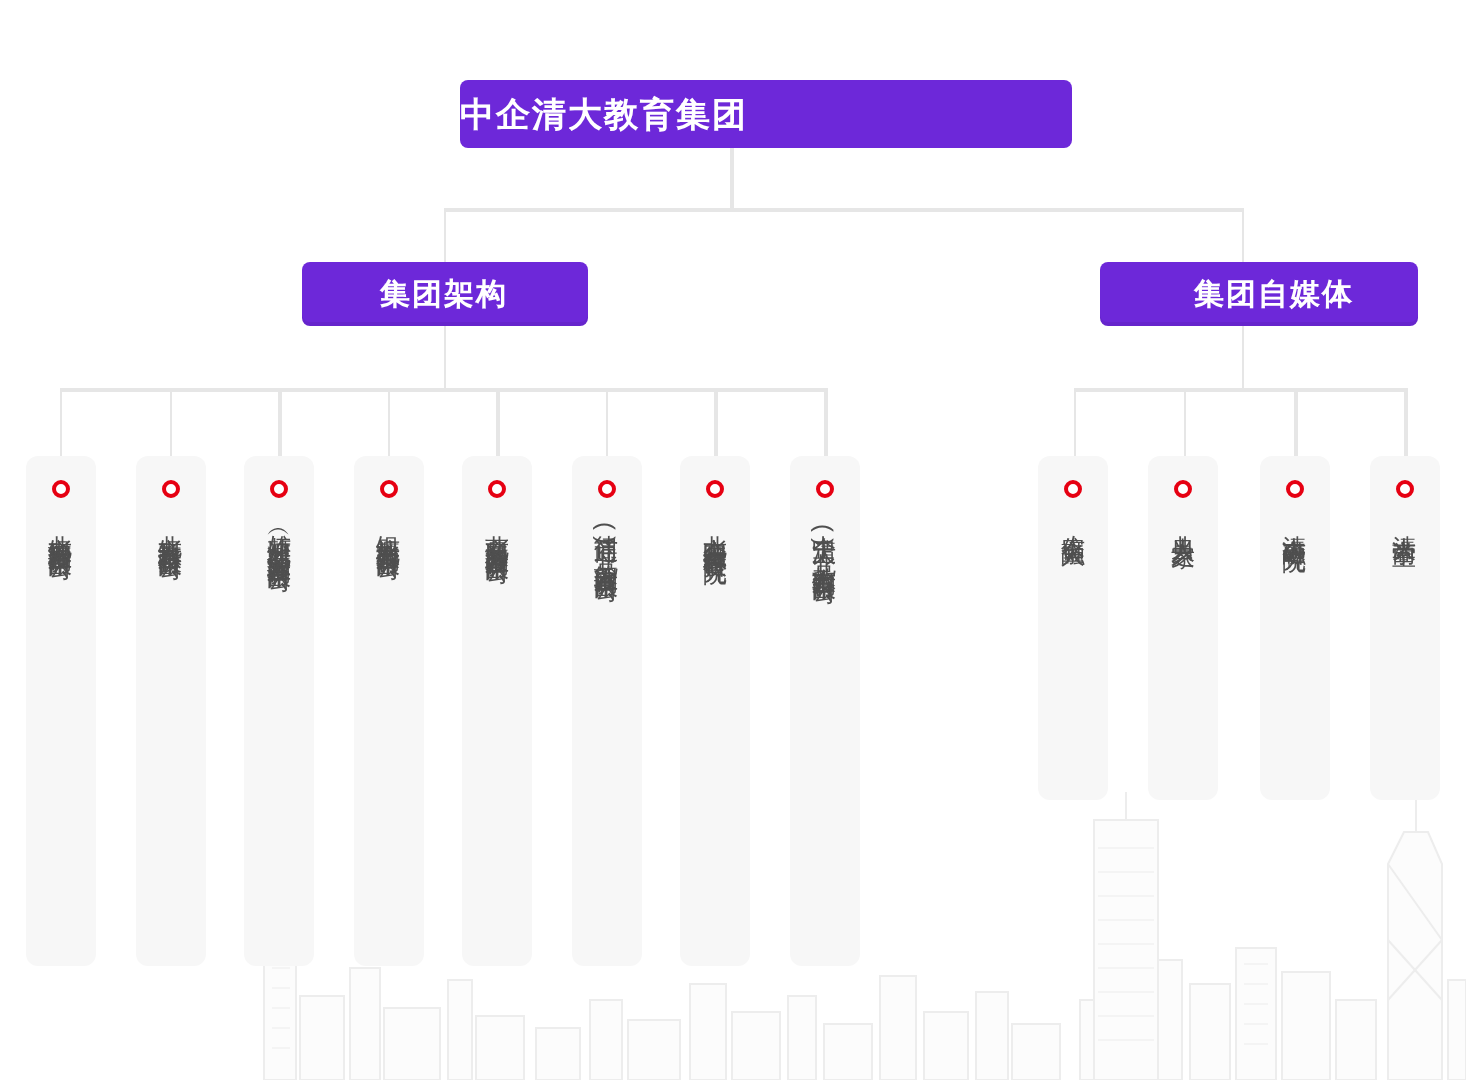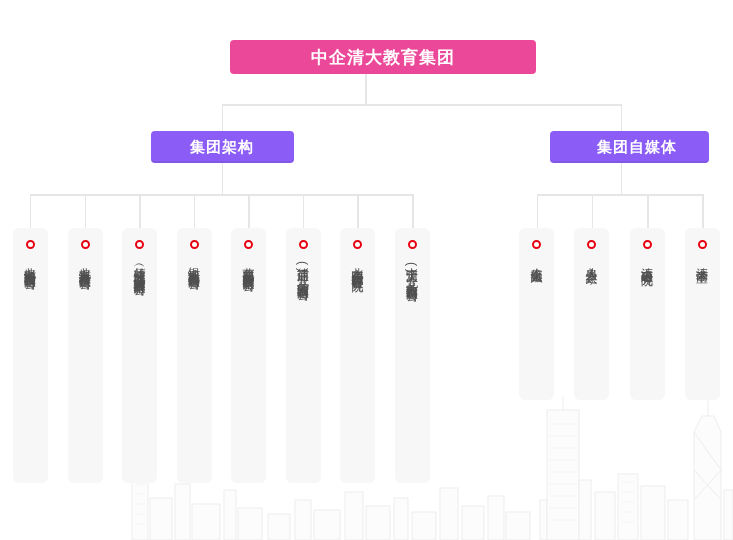--- a/index.html
+++ b/index.html
@@ -13,34 +13,34 @@
   }
   
   .vl { position: absolute; width: 1.5px; background: #e6e6e6; }
   .hl { position: absolute; height: 1.5px; background: #e6e6e6; }
 
   
   .root-box {
     position: absolute;
     left: 230px; top: 40px;
     width: 306px; height: 34px;
-    background: #ec4899;
+    background: #6d28d9;
     border-radius: 4px;
     color: #ffffff;
     font-size: 17px;
     font-weight: bold;
-    display: flex; align-items: center; justify-content: center;
+    display: flex; align-items: center; 
     letter-spacing: 1px;
   }
   
   .branch-box {
     position: absolute;
     top: 131px;
     width: 143px; height: 32px;
-    background: #8b5cf6;
+    background: #6d28d9;
     border-radius: 4px;
     color: #ffffff;
     font-size: 15px;
     font-weight: bold;
     display: flex; align-items: center; justify-content: center;
     letter-spacing: 1px;
     box-shadow: inset 0 -2px 0 rgba(0,0,0,0.06);
   }
   .branch-a { left: 150.5px; }
   .branch-b { left: 549.5px; padding-left: 16px; }

